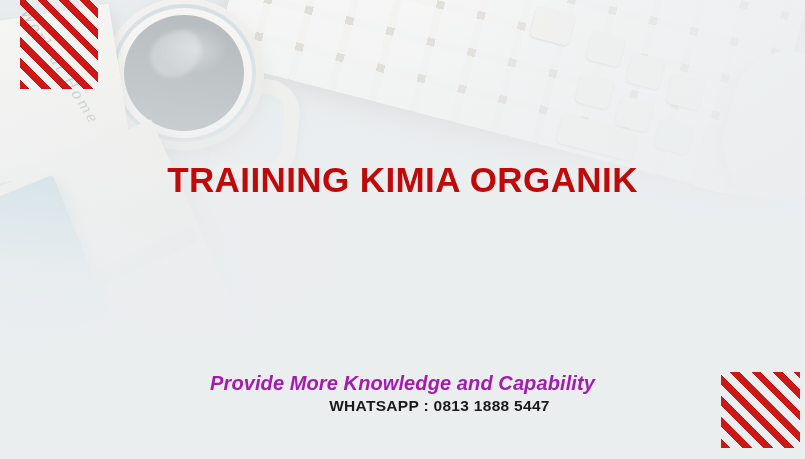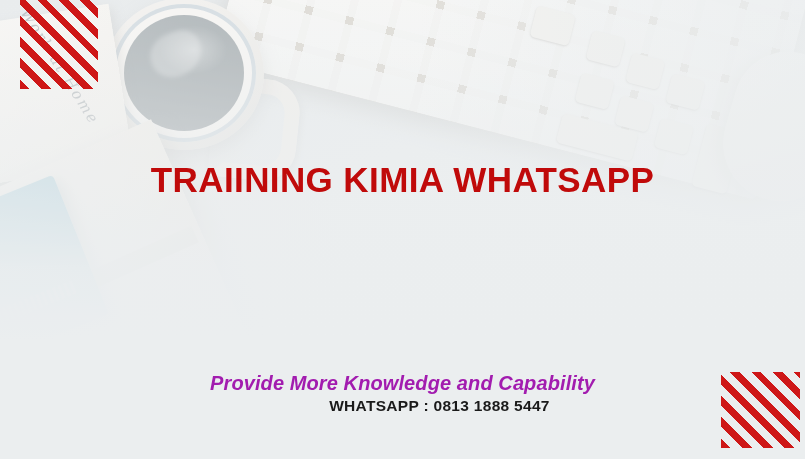--- a/index.html
+++ b/index.html
@@ -315,17 +315,17 @@
     <div class="book-blue-spine"></div>
     <div class="book-blue-2"></div>
 
     <div class="photo-fade"></div>
     <div class="photo-wash"></div>
   </div>
 
   <div class="stripe-square" id="stripes-top-left"></div>
   <div class="stripe-square" id="stripes-bottom-right"></div>
 
-  <div class="title">TRAIINING KIMIA WHATSAPP</div>
+  <div class="title">TRAIINING KIMIA ORGANIK</div>
   <div class="tagline">Provide More Knowledge and Capability</div>
   <div class="whatsapp">WHATSAPP : 0813 1888 5447</div>
 
 </div>
 
 </body></html>

